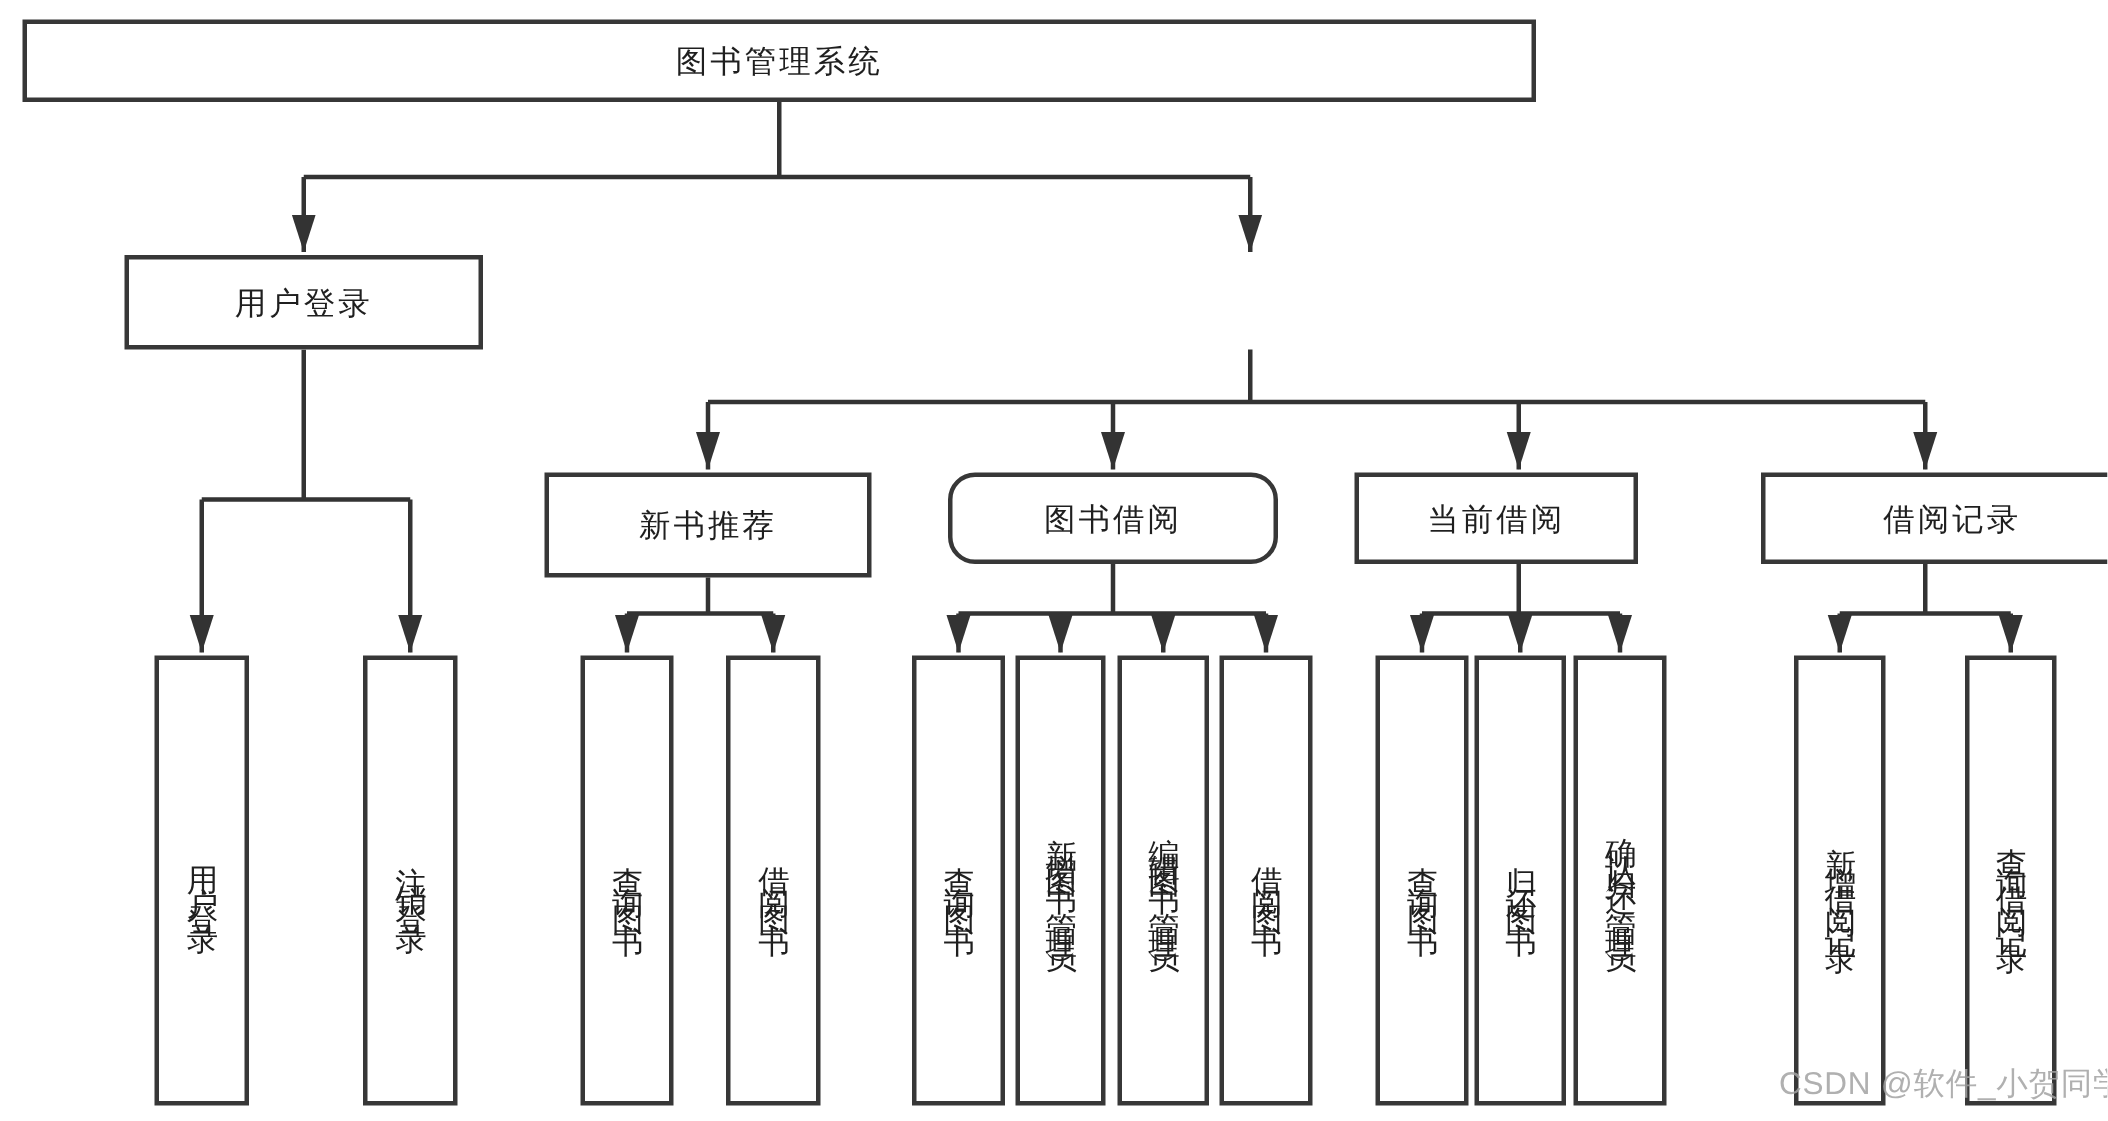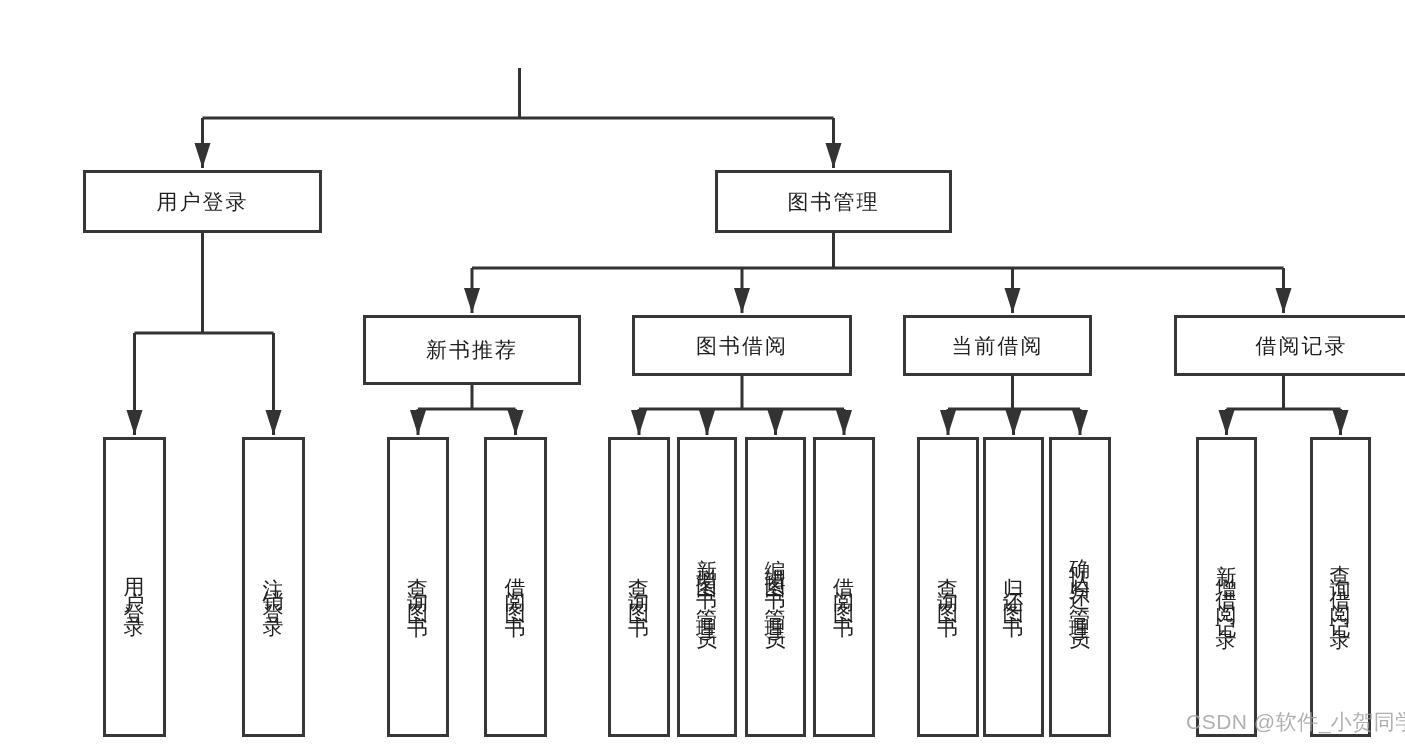--- a/index.html
+++ b/index.html
@@ -94,32 +94,32 @@
     <path d="M707 409 V435" fill="none" stroke="#333333" stroke-width="3" marker-end="url(#arrowhead)"></path>
     <path d="M775.5 409 V435" fill="none" stroke="#333333" stroke-width="3" marker-end="url(#arrowhead)"></path>
     <path d="M844 409 V435" fill="none" stroke="#333333" stroke-width="3" marker-end="url(#arrowhead)"></path>
     <path d="M948 409 V435" fill="none" stroke="#333333" stroke-width="3" marker-end="url(#arrowhead)"></path>
     <path d="M1013.5 409 V435" fill="none" stroke="#333333" stroke-width="3" marker-end="url(#arrowhead)"></path>
     <path d="M1080 409 V435" fill="none" stroke="#333333" stroke-width="3" marker-end="url(#arrowhead)"></path>
     <path d="M1226.5 409 V435" fill="none" stroke="#333333" stroke-width="3" marker-end="url(#arrowhead)"></path>
     <path d="M1340.5 409 V435" fill="none" stroke="#333333" stroke-width="3" marker-end="url(#arrowhead)"></path>
   </svg>
 
+  <div class="box lvl1">
+    <span>图书管理系统</span>
+  </div>
 
   <div class="box" style="left:83px; top:170px; width:239px; height:63px;">
     <span>用户登录</span>
-  </div>
-  <div class="box" style="left:715px; top:170px; width:237px; height:63px;">
-    <span>图书管理</span>
   </div>
 
   <div class="box" style="left:363px; top:315px; width:218px; height:70px;">
     <span>新书推荐</span>
   </div>
-  <div class="box" style="left:632px; top:315px; width:220px; height:61px;">
+  <div class="box" style="left:632px; top:315px; width:220px; height:61px;border-radius:18px;">
     <span>图书借阅</span>
   </div>
   <div class="box" style="left:903px; top:315px; width:189px; height:61px;">
     <span>当前借阅</span>
   </div>
   <div class="box" style="left:1174px; top:315px; width:255px; height:61px;">
     <span>借阅记录</span>
   </div>
 
   <div class="box leaf" style="left:103px; width:63px;">

